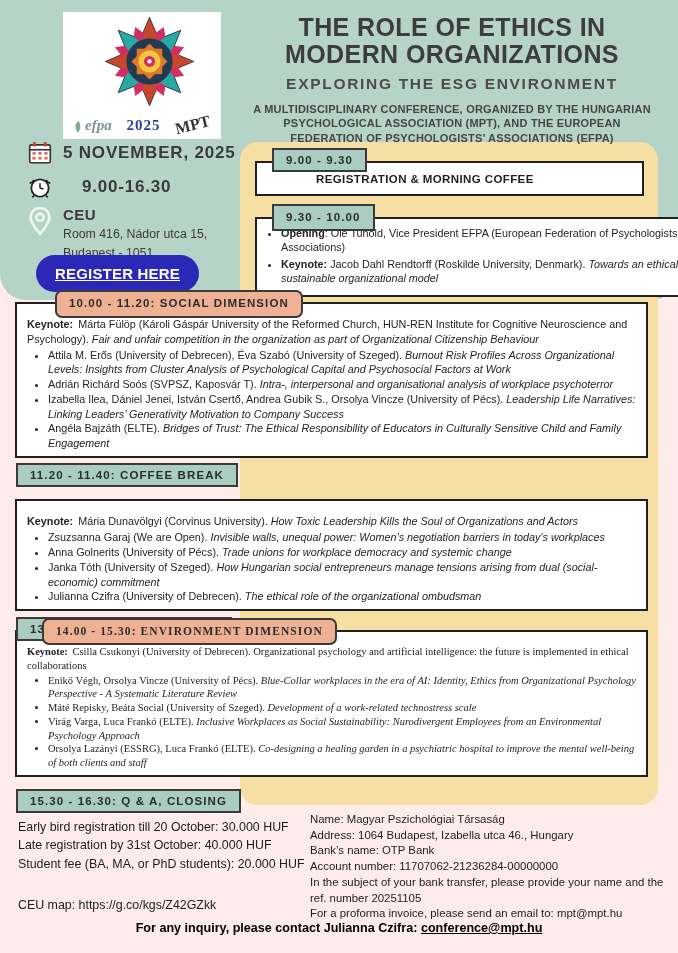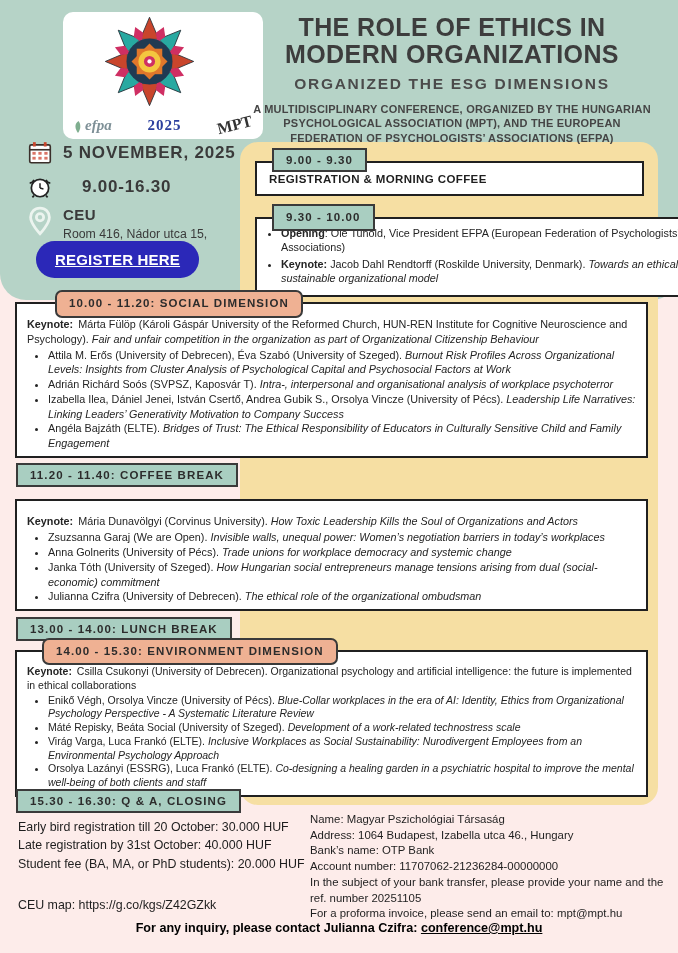--- a/index.html
+++ b/index.html
@@ -6,22 +6,22 @@
   body{width:678px;height:953px;position:relative;overflow:hidden;
        background:#fdecea;font-family:"Liberation Sans",sans-serif;color:#242424;}
 
   
   .green-band{position:absolute;left:0;top:0;width:678px;height:300px;
               background:#b6d3c7;border-radius:0 0 26px 26px;}
   .yellow-panel{position:absolute;left:240px;top:142px;width:418px;height:663px;
                 background:#f6dfa3;border-radius:18px;}
 
   
-  .logo-box{position:absolute;left:63px;top:12px;width:200px;height:127px;
-            background:#ffffff;border-radius:10px;}
+  .logo-box{position:absolute;left:63px;top:12px;width:158px;height:127px;
+            background:#ffffff;border-radius:0;}
   .mandala{position:absolute;left:14px;top:1px;width:145px;height:102px;}
   .logo-row{position:absolute;left:0;bottom:5px;width:100%;box-sizing:border-box;
             padding:0 10px;display:flex;justify-content:space-between;align-items:flex-end;}
   .efpa-wrap{display:flex;align-items:flex-end;gap:1px;}
   .efpa{font-family:"Liberation Serif",serif;font-style:italic;font-weight:bold;
         color:#7e9097;font-size:15px;}
   .logo-year{font-family:"Liberation Serif",serif;font-weight:bold;color:#2b3f9e;
              font-size:15px;letter-spacing:1px;}
   .mpt{font-family:"Liberation Serif",serif;font-weight:bold;color:#333;
        font-size:16px;transform:rotate(-14deg);}
@@ -32,45 +32,45 @@
   .subtitle{margin-top:7px;font-size:15.5px;font-weight:bold;letter-spacing:1.7px;color:#4b4b4b;}
   .description{margin-top:9px;font-size:11px;font-weight:bold;letter-spacing:.2px;
                line-height:1.33;color:#454545;padding:0 8px;}
 
   
   .info-row{position:absolute;display:flex;align-items:center;gap:10px;color:#3a3a3a;}
   .info-label{font-size:17px;font-weight:bold;letter-spacing:.8px;}
   #loc-row{align-items:flex-start;}
   .venue{font-size:15px;font-weight:bold;letter-spacing:.5px;}
   .addr{font-size:12.3px;line-height:1.38;}
-  .register-btn{position:absolute;left:36px;top:241px;width:163px;height:37px;
+  .register-btn{position:absolute;left:36px;top:255px;width:163px;height:37px;
                 background:#2b28b8;border-radius:19px;display:flex;align-items:center;
                 justify-content:center;color:#fff;font-weight:bold;font-size:15px;
                 text-decoration:underline;letter-spacing:.2px;cursor:pointer;}
 
   
   .time-badge{position:absolute;background:#a9cec1;border:2px solid #3a3a3a;color:#2c2c2c;
               font-weight:bold;font-size:11.5px;letter-spacing:1.1px;padding:4px 12px;
               white-space:nowrap;z-index:3;}
   .salmon{background:#efb193;}
 
   
   .wbox{position:absolute;background:#fff;border:2px solid #202020;box-sizing:border-box;}
-  #reg-box{left:255px;top:161px;width:389px;height:35px;display:flex;align-items:center;}
+  #reg-box{left:255px;top:161px;width:389px;height:35px;display:flex;align-items:center;padding-left:47px;}
   .reg-title{font-size:11.5px;font-weight:bold;letter-spacing:.4px;padding-left:12px;color:#1f1f1f;}
   #open-box{left:255px;top:217px;width:472px;min-height:80px;font-size:10.8px;line-height:1.33;
             padding:7px 4px 6px 2px;}
   #open-box ul{margin:0;padding-left:22px;}
   #open-box li{margin:0 0 2px 0;}
 
   .session{left:15px;width:633px;padding:13px 10px 5px 10px;color:#242424;}
   .session .time-badge{top:-14px;border-radius:7px;}
   #social-box{top:302px;min-height:156px;font-size:10.8px;line-height:1.37;}
   #governance-box{top:499px;min-height:104px;font-size:10.8px;line-height:1.38;}
-  #environment-box{top:650px;min-height:133px;font-size:10.5px;line-height:1.31;}
+  #environment-box{top:630px;min-height:133px;font-size:10.5px;line-height:1.31;font-family:Liberation Serif, serif;}
   .kt{margin:0;}
   .kt b{margin-right:2px;}
   ul.talks{margin:1px 0 0 0;padding-left:21px;}
   ul.talks li{margin:0;}
   .italic{font-style:italic;}
 
   #coffee-badge{left:16px;top:463px;}
   #lunch-badge{left:16px;top:617px;}
   #qa-badge{left:16px;top:789px;}
   #social-badge{left:38px;}
@@ -142,21 +142,21 @@
       <span class="logo-year">2025</span>
       <span class="mpt">MPT</span>
     </div>
   </div>
 
   <div class="title-block">
     <div class="main-title">
       <span>THE ROLE OF ETHICS IN</span><br>
       <span>MODERN ORGANIZATIONS</span>
     </div>
-    <div class="subtitle">ORGANIZED THE ESG DIMENSIONS</div>
+    <div class="subtitle">EXPLORING THE ESG ENVIRONMENT</div>
     <div class="description">A MULTIDISCIPLINARY CONFERENCE, ORGANIZED BY THE HUNGARIAN PSYCHOLOGICAL ASSOCIATION (MPT), AND THE EUROPEAN FEDERATION OF PSYCHOLOGISTS’ ASSOCIATIONS (EFPA)</div>
   </div>
 
   <div class="info-row" id="date-row" style="left:27px;top:140px;">
     <svg class="icon-svg" width="26" height="26" viewBox="0 0 24 24">
       <rect x="2.5" y="4.5" width="19" height="16.5" rx="1.5" fill="#fff" stroke="#3a2f2a" stroke-width="1.5"></rect>
       <line x1="2.5" y1="9" x2="21.5" y2="9" stroke="#3a2f2a" stroke-width="1.5"></line>
       <rect x="5.5" y="2" width="2.6" height="4" fill="#c9452c"></rect>
       <rect x="15.5" y="2" width="2.6" height="4" fill="#c9452c"></rect>
       <g fill="#d97466">

